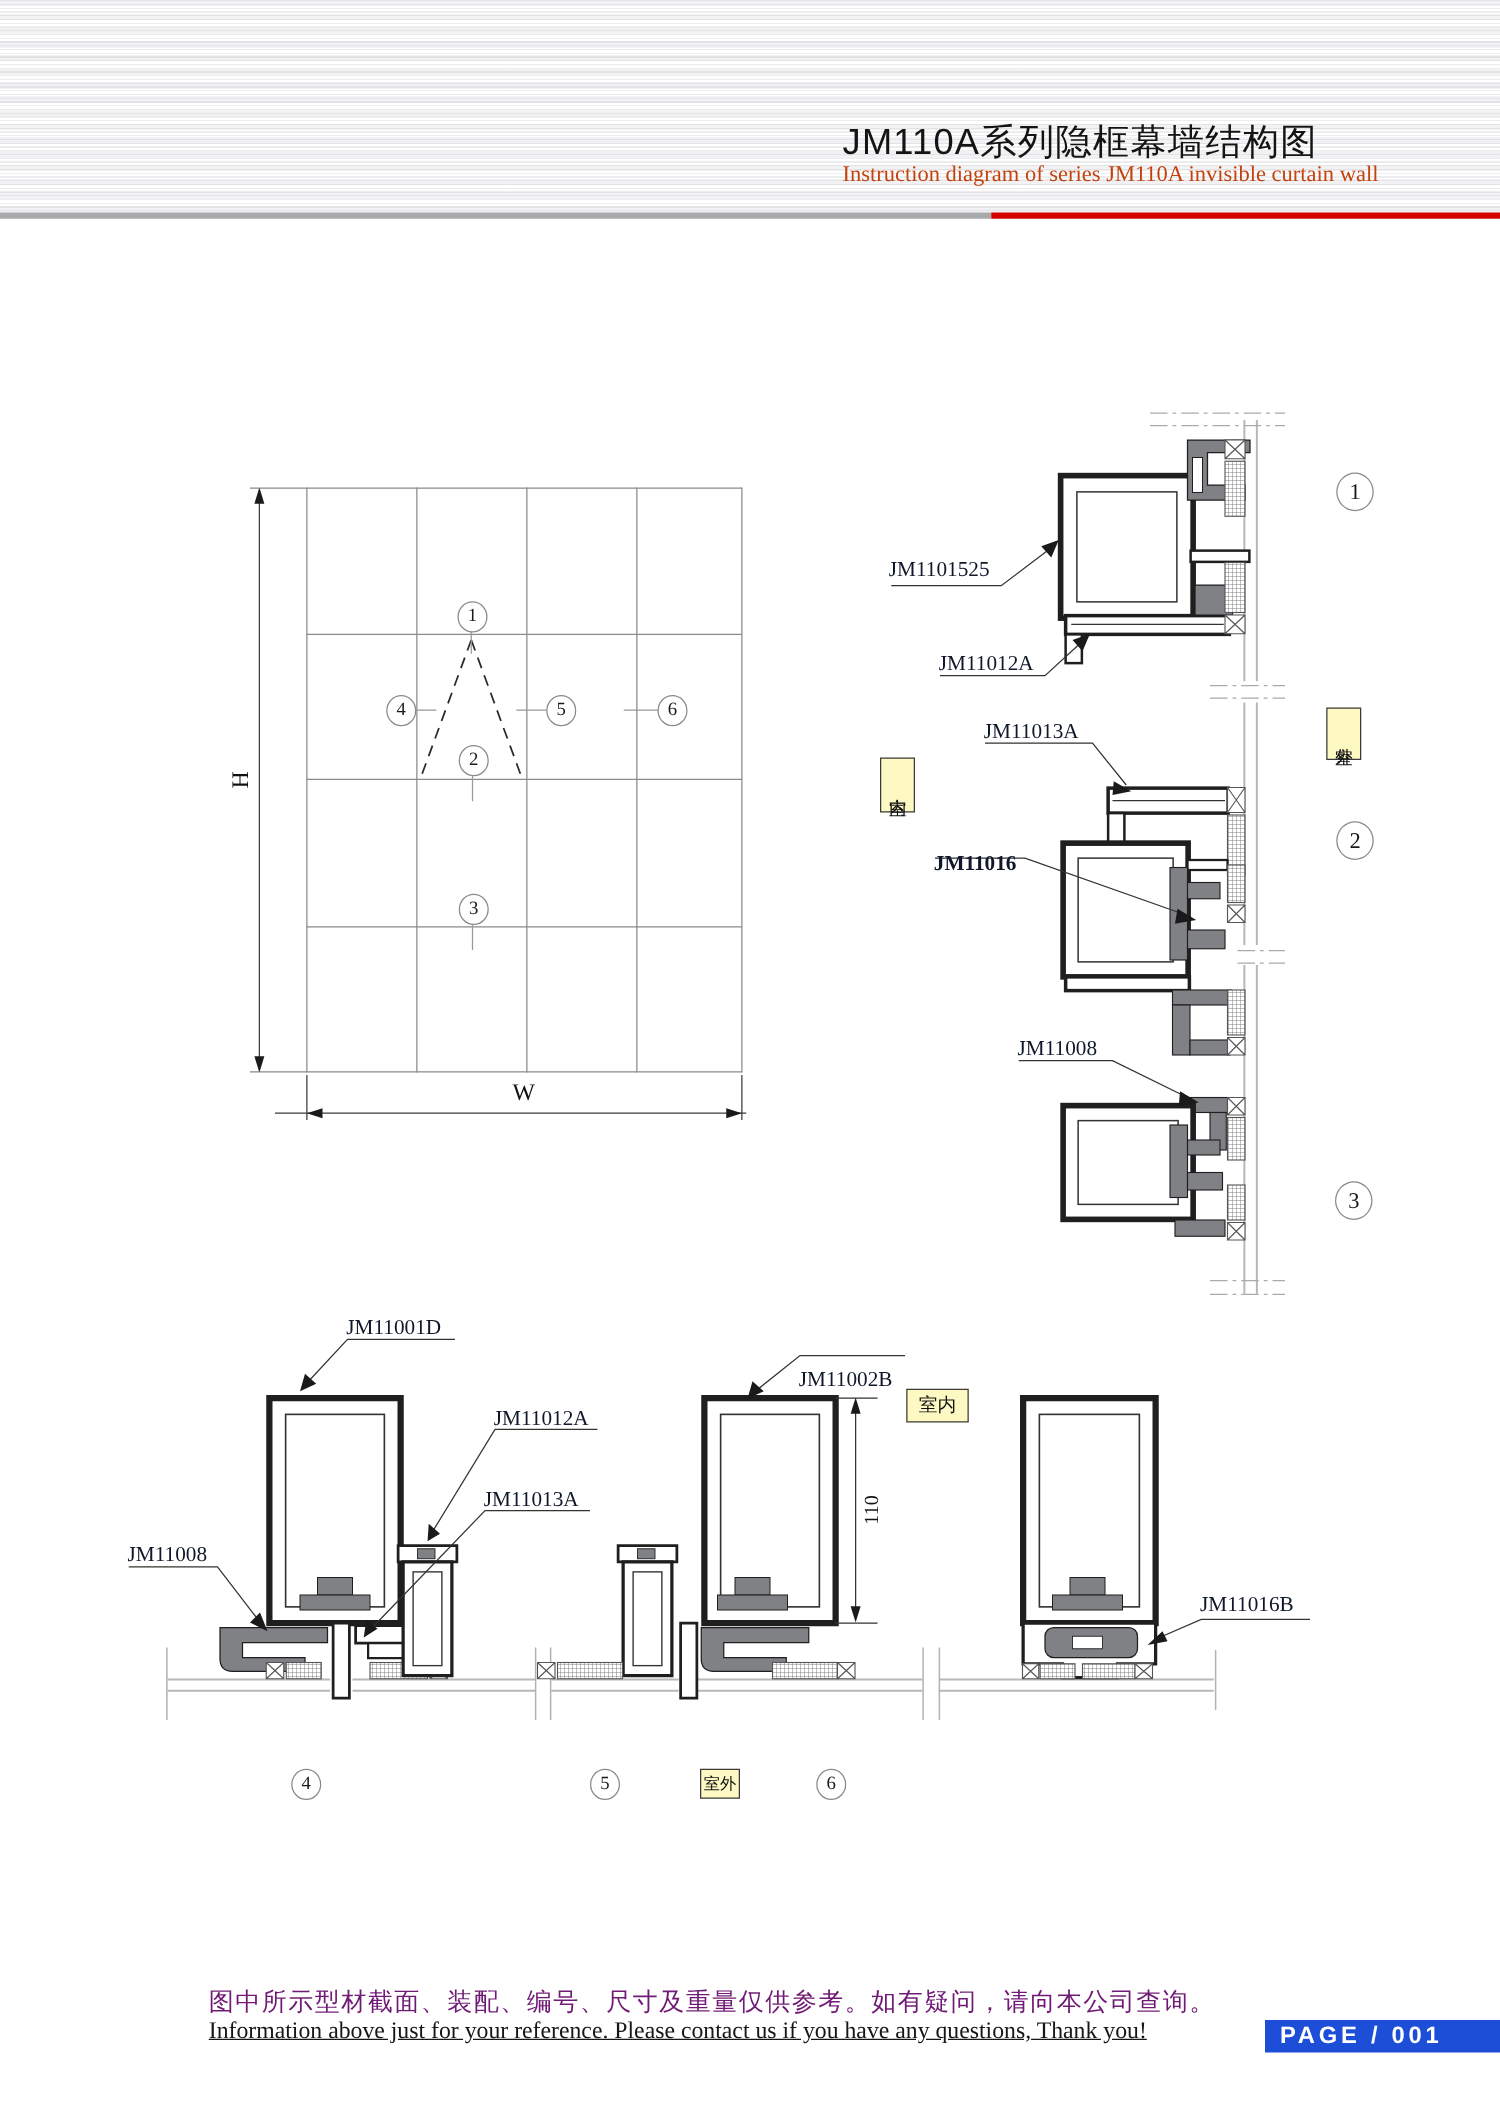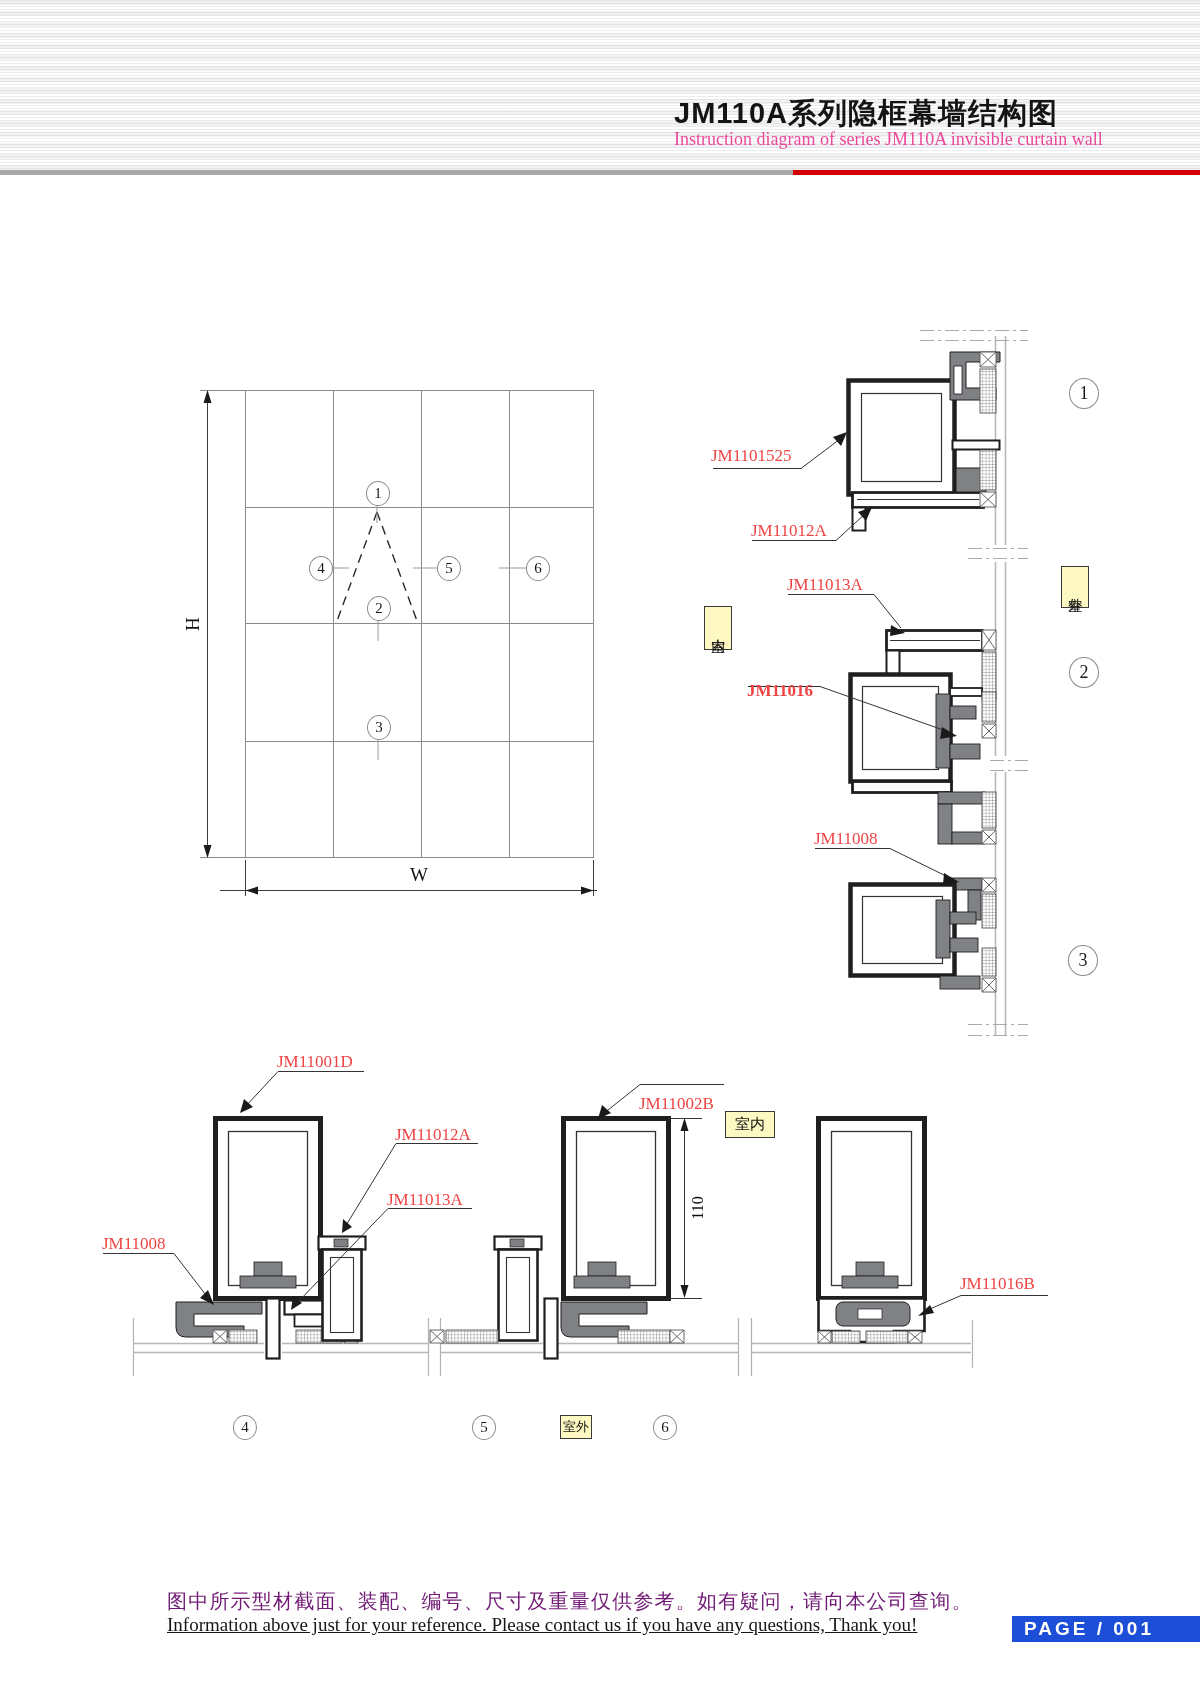--- a/index.html
+++ b/index.html
@@ -5,26 +5,26 @@
   html,body{margin:0;padding:0;}
   body{width:1200px;height:1697px;position:relative;background:#ffffff;overflow:hidden;
        font-family:"Liberation Sans",sans-serif;}
   .stripes{position:absolute;left:0;top:0;width:1200px;height:170px;
     background:
       repeating-linear-gradient(to bottom, rgba(190,190,196,0.28) 0 1px, rgba(255,255,255,0) 1px 3px),
       repeating-linear-gradient(to bottom, #f2f2f4 0 5px, #ffffff 5px 11px),
       #fafafa;}
   .rule-gray{position:absolute;left:0;top:170px;width:793px;height:5px;background:#a7a9ab;}
   .rule-red{position:absolute;left:793px;top:170px;width:407px;height:5px;background:#d40000;}
-  .title-zh{position:absolute;left:674px;top:94px;font-size:29px;font-weight:700;color:#141414;
+  .title-zh{position:absolute;left:674px;top:94px;font-size:29px;font-weight:400;color:#141414;
     letter-spacing:1px;white-space:nowrap;}
-  .title-en{position:absolute;left:674px;top:129px;font-size:18px;color:#ec4899;
+  .title-en{position:absolute;left:674px;top:129px;font-size:18px;color:#c2410c;
     font-family:"Liberation Serif",serif;white-space:nowrap;}
   svg.draw{position:absolute;left:0;top:0;}
-  .lbl{position:absolute;font:17px "Liberation Serif",serif;color:#ef4444;white-space:nowrap;}
+  .lbl{position:absolute;font:17px "Liberation Serif",serif;color:#0f172a;white-space:nowrap;}
   .circ{position:absolute;border:1.3px solid #8a8a8a;border-radius:50%;background:#fff;
     display:flex;align-items:center;justify-content:center;
     font-family:"Liberation Serif",serif;color:#1a1a1a;}
   .circ.sm{width:22px;height:23px;font-size:15px;}
   .circ.lg{width:28px;height:29px;font-size:18px;}
   .rbox{position:absolute;border:1px solid #3a3a3a;background:#fef9c3;color:#111;
     display:flex;align-items:center;justify-content:center;}
   .rbox.v{writing-mode:vertical-rl;text-orientation:upright;font-size:14px;line-height:1.25;}
   .rbox.h{font-size:15px;}
   .dimtext{position:absolute;font-family:"Liberation Serif",serif;color:#111;text-align:center;}

